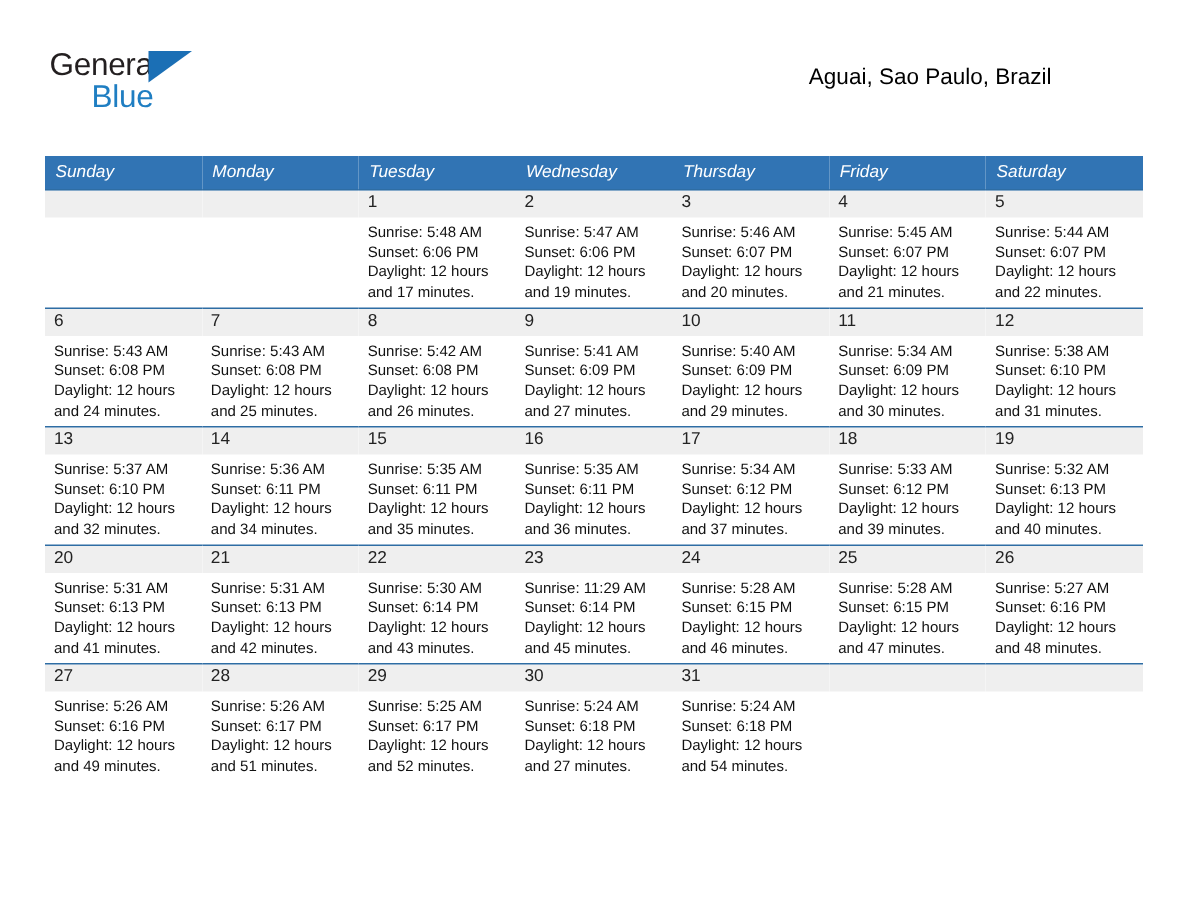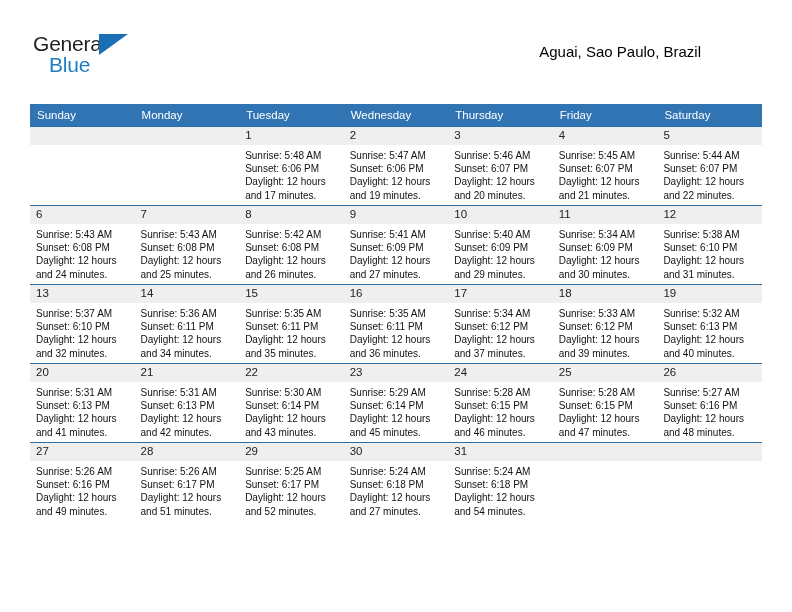--- a/index.html
+++ b/index.html
@@ -42,21 +42,21 @@
     position: absolute;
     left: 0px;
     top: 5px;
     font-size: 21px;
     letter-spacing: -0.2px;
     color: #231f20;
     line-height: 1;
   }
   .brand-blue {
     position: absolute;
-    left: 16px;
+    left: 28px;
     top: 26px;
     font-size: 21px;
     letter-spacing: -0.2px;
     color: #1f7ec2;
     line-height: 1;
   }
   .brand-flag {
     position: absolute;
     left: 66px;
     top: 6px;
@@ -110,20 +110,21 @@
     padding: 0;
     border: none;
     border-top: 1px solid #2e6da4;
     background: #ffffff;
   }
   .calendar tr.week-row td {
     border-top: 1px solid #2e6da4;
   }
   .calendar thead tr th {
     border: none;
+    font-style: italic;
   }
   .daynum-bar {
     background: #efefef;
     height: 15px;
     padding: 2px 0 1px 6px;
     font-size: 11.5px;
     color: #222222;
     line-height: 13px;
     box-sizing: content-box;
   }
@@ -379,21 +380,21 @@
             <div class="cell-body">
               <div>Sunrise: 5:30 AM</div>
               <div>Sunset: 6:14 PM</div>
               <div>Daylight: 12 hours</div>
               <div>and 43 minutes.</div>
             </div>
           </td>
           <td>
             <div class="daynum-bar">23</div>
             <div class="cell-body">
-              <div>Sunrise: 5:29 AM</div>
+              <div>Sunrise: 11:29 AM</div>
               <div>Sunset: 6:14 PM</div>
               <div>Daylight: 12 hours</div>
               <div>and 45 minutes.</div>
             </div>
           </td>
           <td>
             <div class="daynum-bar">24</div>
             <div class="cell-body">
               <div>Sunrise: 5:28 AM</div>
               <div>Sunset: 6:15 PM</div>

